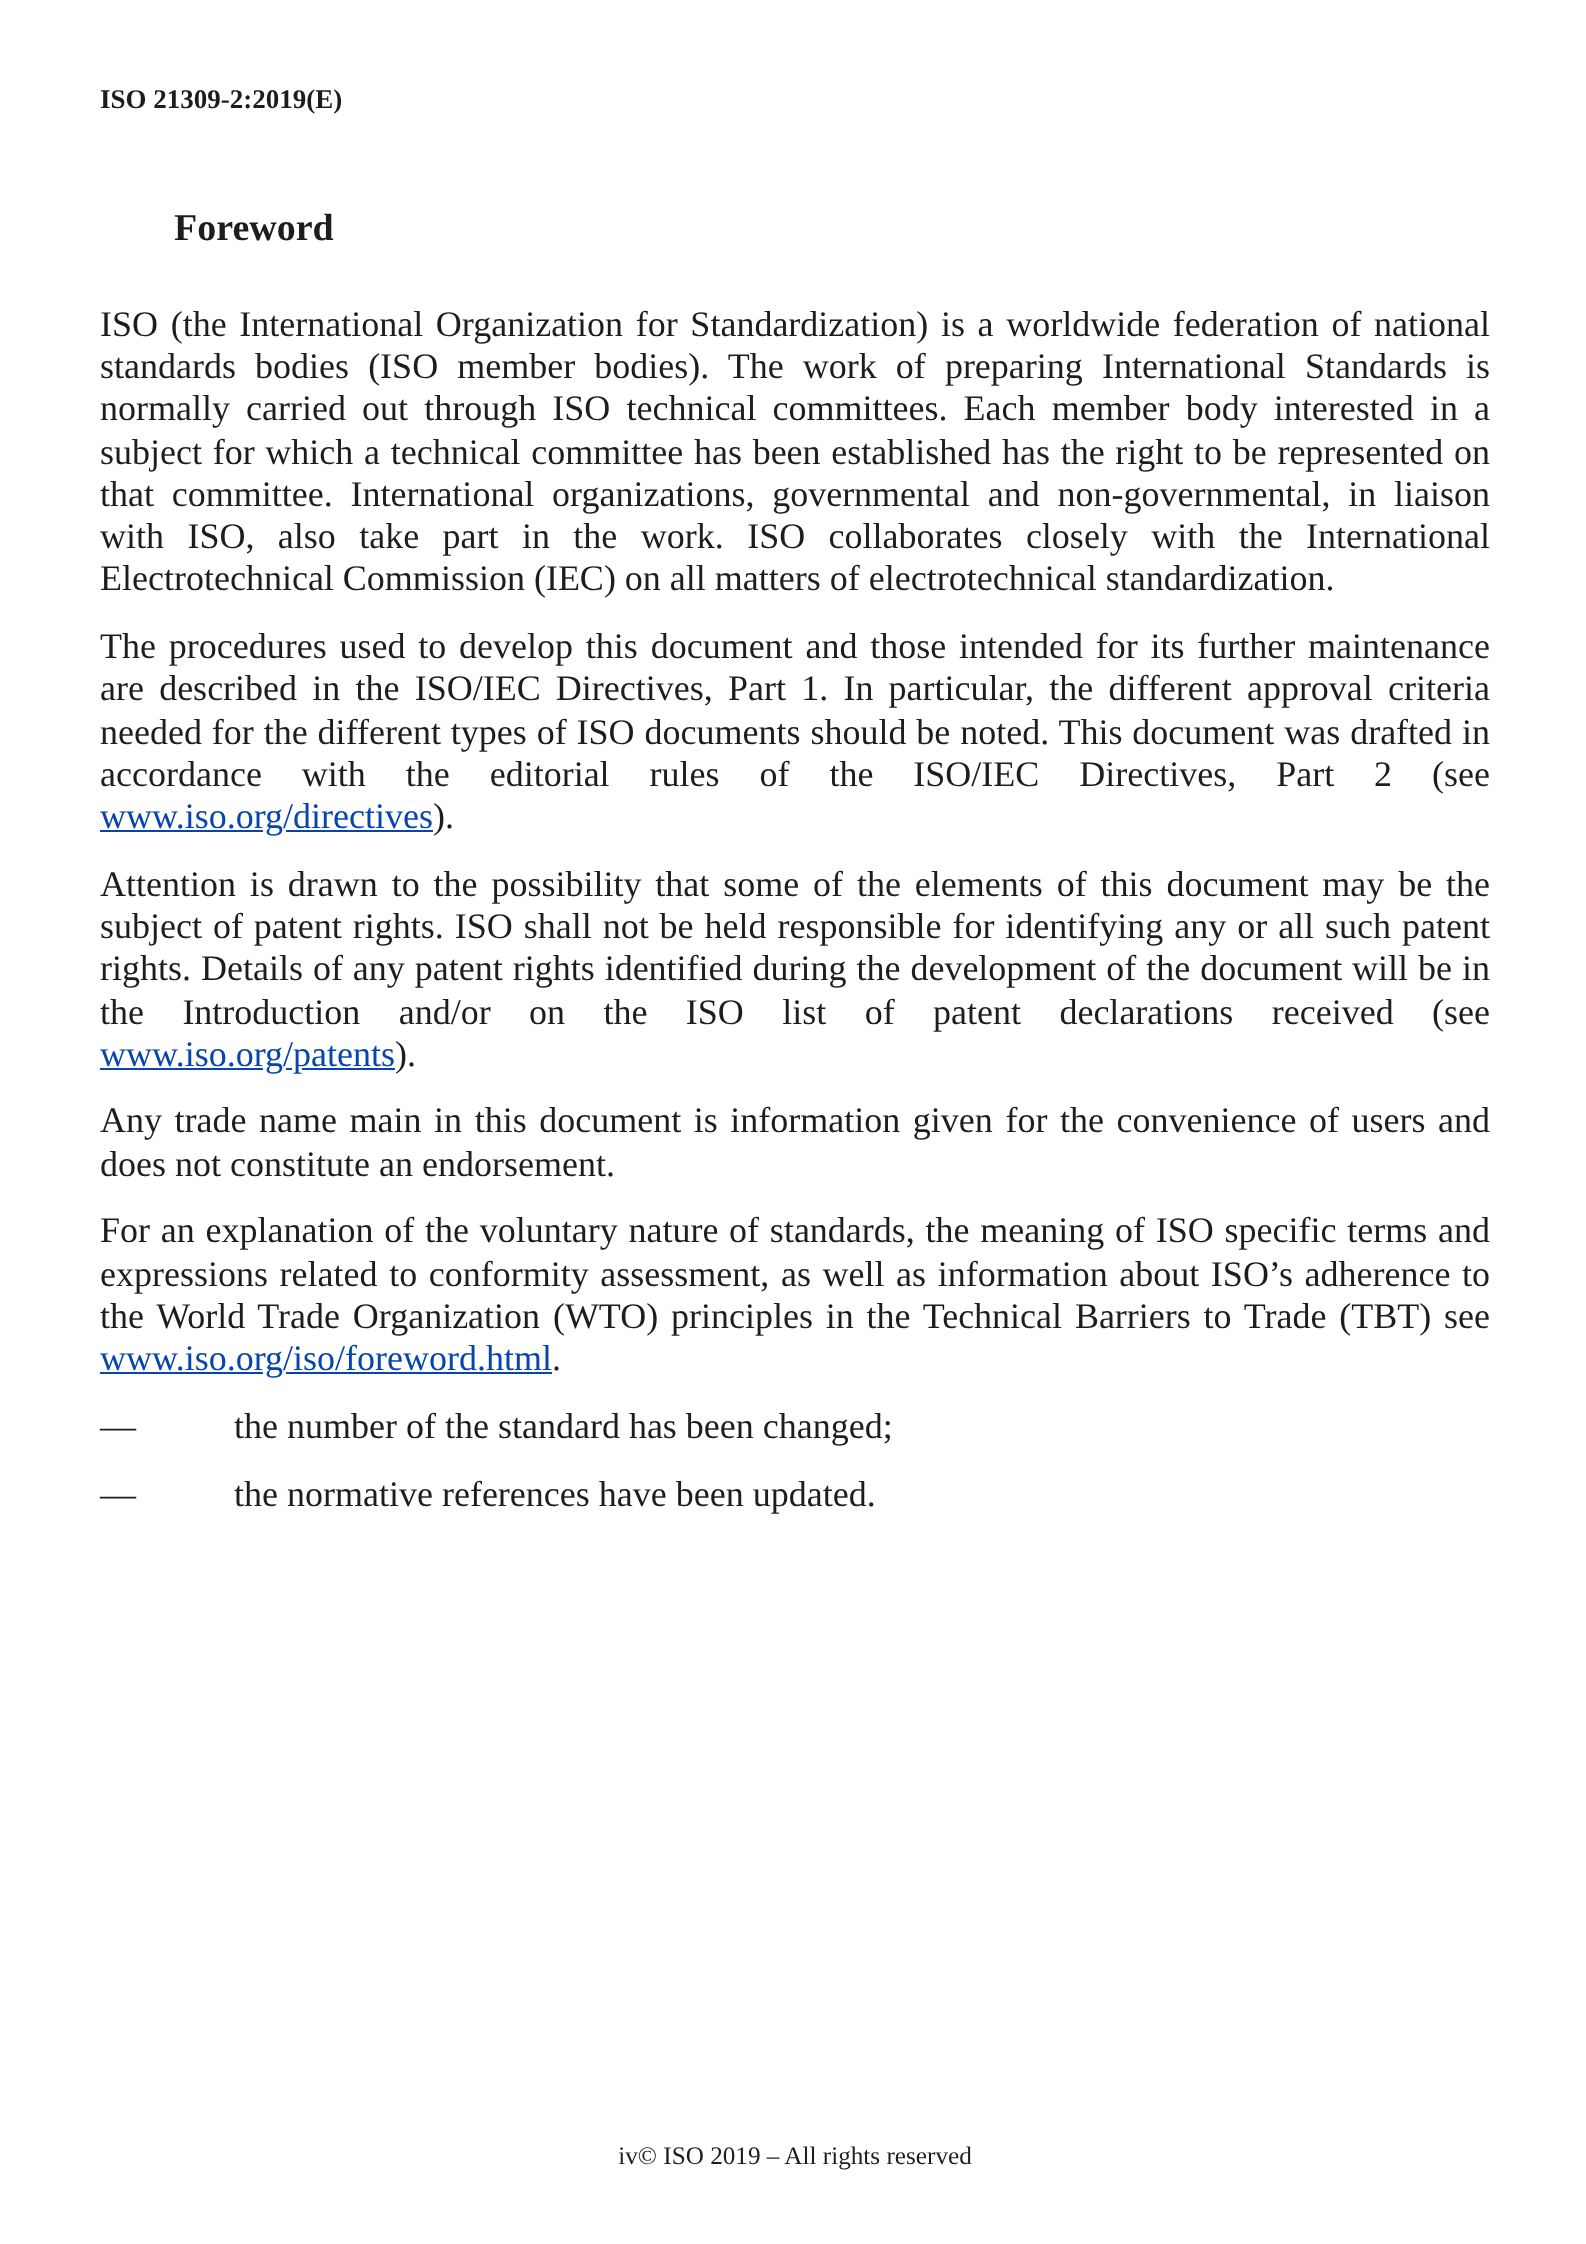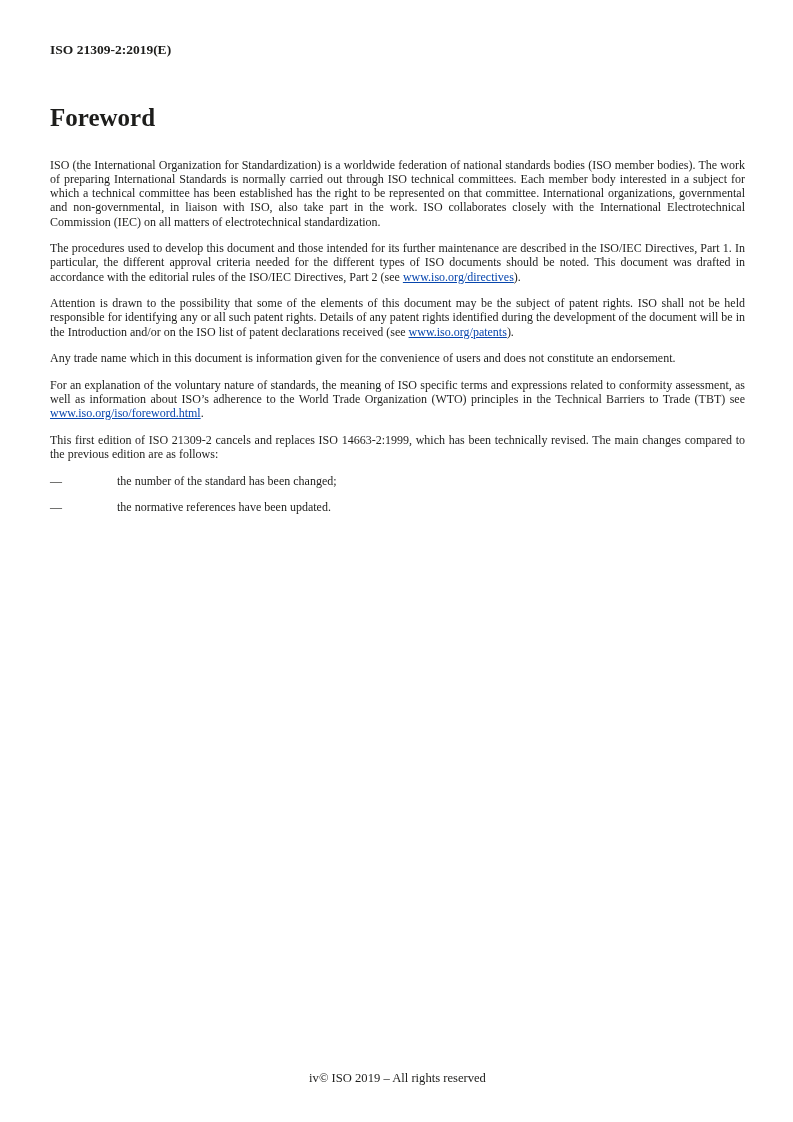--- a/index.html
+++ b/index.html
@@ -14,27 +14,28 @@
     width: 793px; height: 1122px;
     padding: 42px 48px 36px 50px;
     display: flex; flex-direction: column;
     background: #ffffff;
   }
   .doc-ref {
     font-weight: bold;
     font-size: 13.5px;
   }
   .page-title {
-    font-size: 25px;
+    font-size: 19px;
     font-weight: bold;
     margin-top: 46px;
     margin-bottom: 26px;
+    margin-left: 37px;
   }
   .content {
-    font-size: 12px;
+    font-size: 18px;
     line-height: 1.18;
   }
   .para {
     text-align: justify;
     margin-bottom: 12.5px;
   }
   .list-item {
     display: flex;
     margin-bottom: 12.5px;
   }
@@ -65,23 +66,22 @@
 <div class="page">
 
   <div class="doc-ref">ISO 21309-2:2019(E)</div>
 
   <h1 class="page-title">Foreword</h1>
 
   <main class="content">
       <p class="para">ISO (the International Organization for Standardization) is a worldwide federation of national standards bodies (ISO member bodies). The work of preparing International Standards is normally carried out through ISO technical committees. Each member body interested in a subject for which a technical committee has been established has the right to be represented on that committee. International organizations, governmental and non-governmental, in liaison with ISO, also take part in the work. ISO collaborates closely with the International Electrotechnical Commission (IEC) on all matters of electrotechnical standardization.</p>
       <p class="para">The procedures used to develop this document and those intended for its further maintenance are described in the ISO/IEC Directives, Part 1. In particular, the different approval criteria needed for the different types of ISO documents should be noted. This document was drafted in accordance with the editorial rules of the ISO/IEC Directives, Part 2 (see <a class="doc-link" href="#">www.iso.org/directives</a>).</p>
       <p class="para">Attention is drawn to the possibility that some of the elements of this document may be the subject of patent rights. ISO shall not be held responsible for identifying any or all such patent rights. Details of any patent rights identified during the development of the document will be in the Introduction and/or on the ISO list of patent declarations received (see <a class="doc-link" href="#">www.iso.org/patents</a>).</p>
-      <p class="para">Any trade name which in this document is information given for the convenience of users and does not constitute an endorsement.</p>
+      <p class="para">Any trade name main in this document is information given for the convenience of users and does not constitute an endorsement.</p>
       <p class="para">For an explanation of the voluntary nature of standards, the meaning of ISO specific terms and expressions related to conformity assessment, as well as information about ISO’s adherence to the World Trade Organization (WTO) principles in the Technical Barriers to Trade (TBT) see <a class="doc-link" href="#">www.iso.org/iso/foreword.html</a>.</p>
-      <p class="para">This first edition of ISO 21309-2 cancels and replaces ISO 14663-2:1999, which has been technically revised. The main changes compared to the previous edition are as follows:</p>
       <div class="list-item">
         <span class="dash">—</span>
         <span class="li-body">the number of the standard has been changed;</span>
       </div>
       <div class="list-item">
         <span class="dash">—</span>
         <span class="li-body">the normative references have been updated.</span>
       </div>
     </main>
 

